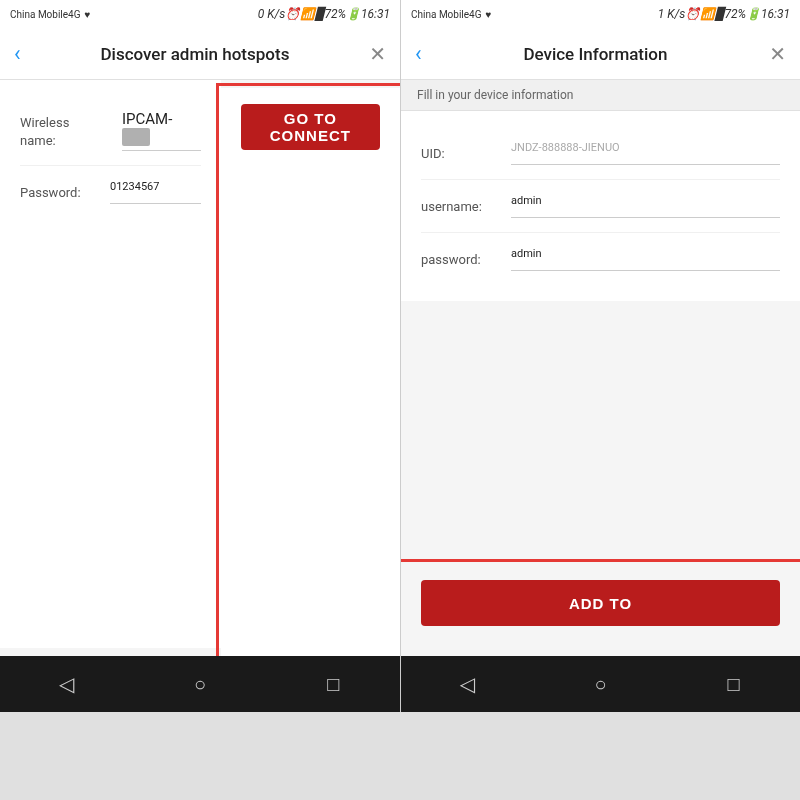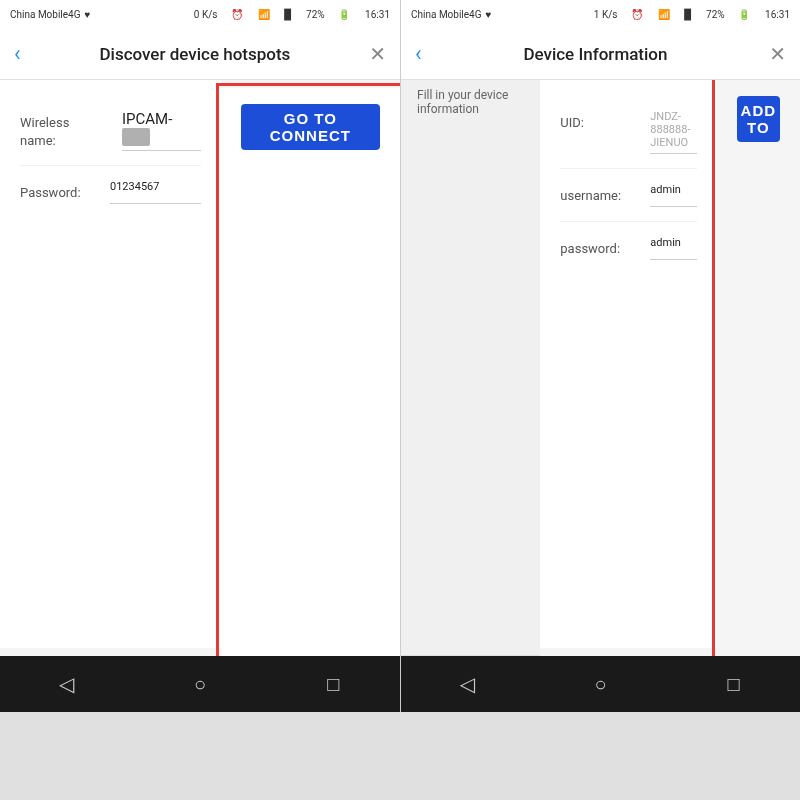--- a/index.html
+++ b/index.html
@@ -39,22 +39,23 @@
 
     .status-left {
       display: flex;
       align-items: center;
       gap: 4px;
     }
 
     .status-right {
       display: flex;
       align-items: center;
-      gap: 14px;
-      font-size: 10px;
+      gap: 0;
+      font-size: 12px;
+      font-style: italic;
     }
 
     
     .title-bar {
       height: 52px;
       background: #fff;
       display: flex;
       align-items: center;
       justify-content: space-between;
       padding: 0 14px;
@@ -143,21 +144,21 @@
     
     .button-area {
       padding: 16px 20px;
       background: #fff;
       margin-top: 8px;
     }
 
     .action-button {
       width: 100%;
       height: 46px;
-      background: #1d4ed8;
+      background: #b91c1c;
       border: none;
       border-radius: 4px;
       color: #fff;
       font-size: 15px;
       font-weight: 600;
       letter-spacing: 1px;
       cursor: pointer;
       outline: none;
     }
 
@@ -189,21 +190,21 @@
     
     .spacer {
       flex: 1;
       background: #f5f5f5;
     }
 
     
     .device-info-content {
       flex: 1;
       display: flex;
-      flex-direction: row;
+      flex-direction: column;
     }
 
     .device-add-button-area {
       padding: 16px 20px 30px;
       background: #f5f5f5;
     }
 
     .wireless-name-value {
       font-size: 15px;
       color: #222;
@@ -235,21 +236,21 @@
       <span>📶</span>
       <span>▉</span>
       <span>72%</span>
       <span>🔋</span>
       <span>16:31</span>
     </div>
   </div>
 
   <div class="title-bar">
     <span class="title-bar-back">‹</span>
-    <span class="title-bar-title">Discover device hotspots</span>
+    <span class="title-bar-title">Discover admin hotspots</span>
     <span class="title-bar-close">✕</span>
   </div>
 
   <div class="content-area">
 
     <div class="form-section">
 
       <div class="form-row">
         <span class="form-label">Wireless<br>name:</span>
         <span class="form-value wireless-name-value">

